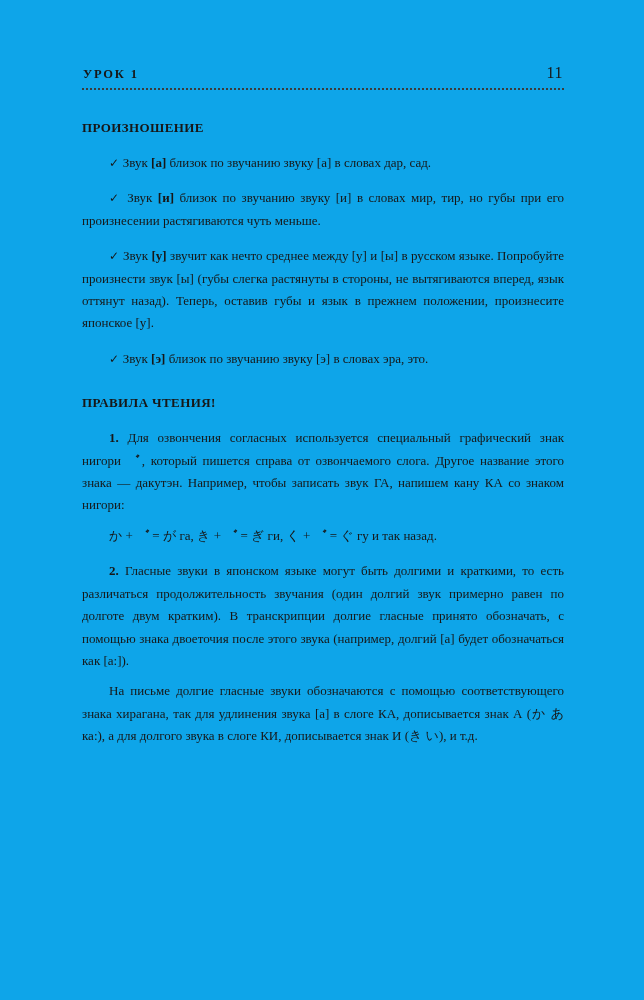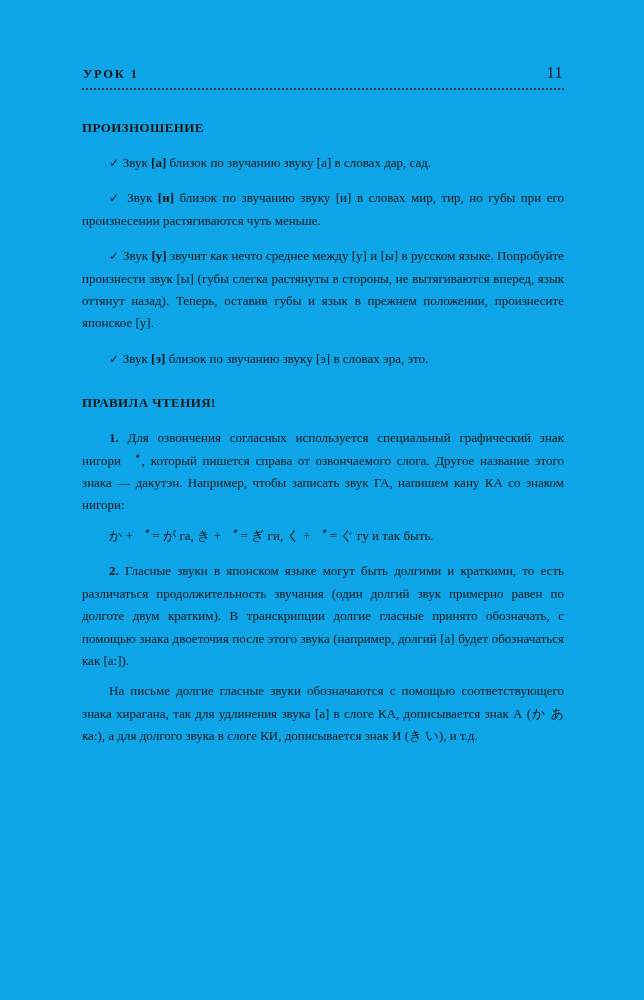--- a/index.html
+++ b/index.html
@@ -37,18 +37,18 @@
     <h2 class="sec-title">ПРОИЗНОШЕНИЕ</h2>
     <p class="body"><span class="chk">✓ </span><span>Звук </span><span class="b">[а]</span><span> близок по звучанию звуку [а] в словах дар, сад.</span></p>
     <p class="body"><span class="chk">✓ </span><span>Звук </span><span class="b">[и]</span><span> близок по звучанию звуку [и] в словах мир, тир, но губы при его произнесении растягиваются чуть меньше.</span></p>
     <p class="body"><span class="chk">✓ </span><span>Звук </span><span class="b">[у]</span><span> звучит как нечто среднее между [у] и [ы] в русском языке. Попробуйте произнести звук [ы] (губы слегка растянуты в стороны, не вытягиваются вперед, язык оттянут назад). Теперь, оставив губы и язык в прежнем положении, произнесите японское [у].</span></p>
     <p class="body"><span class="chk">✓ </span><span>Звук </span><span class="b">[э]</span><span> близок по звучанию звуку [э] в словах эра, это.</span></p>
   </section>
 
   <section>
     <h2 class="sec-title rules">ПРАВИЛА ЧТЕНИЯ!</h2>
     <p class="body tight"><span class="b">1. </span><span>Для озвончения согласных используется специальный графический знак нигори </span><span class="nig">゛</span><span>, который пишется справа от озвончаемого слога. Другое название этого знака — </span><span class="i">дакутэн</span><span>. Например, чтобы записать звук ГА, напишем кану КА со знаком нигори:</span></p>
-    <p class="body"><span>か + </span><span class="nig">゛</span><span> = が </span><span class="i">га</span><span>, き + </span><span class="nig">゛</span><span> = ぎ </span><span class="i">ги</span><span>, く + </span><span class="nig">゛</span><span> = ぐ </span><span class="i">гу</span><span> и так быть.</span></p>
+    <p class="body"><span>か + </span><span class="nig">゛</span><span> = が </span><span class="i">га</span><span>, き + </span><span class="nig">゛</span><span> = ぎ </span><span class="i">ги</span><span>, く + </span><span class="nig">゛</span><span> = ぐ </span><span class="i">гу</span><span> и так назад.</span></p>
     <p class="body tight"><span class="b">2. </span><span>Гласные звуки в японском языке могут быть долгими и краткими, то есть различаться продолжительность звучания (один долгий звук примерно равен по долготе двум кратким). В транскрипции долгие гласные принято обозначать, с помощью знака двоеточия после этого звука (например, долгий [а] будет обозначаться как [а:]).</span></p>
     <p class="body"><span>На письме долгие гласные звуки обозначаются с помощью соответствующего знака хирагана, так для удлинения звука [а] в слоге КА, дописывается знак А (か あ </span><span class="i">ка:</span><span>), а для долгого звука в слоге КИ, дописывается знак И (き い), и т.д.</span></p>
   </section>
 
 </div>
 
 </body></html>

